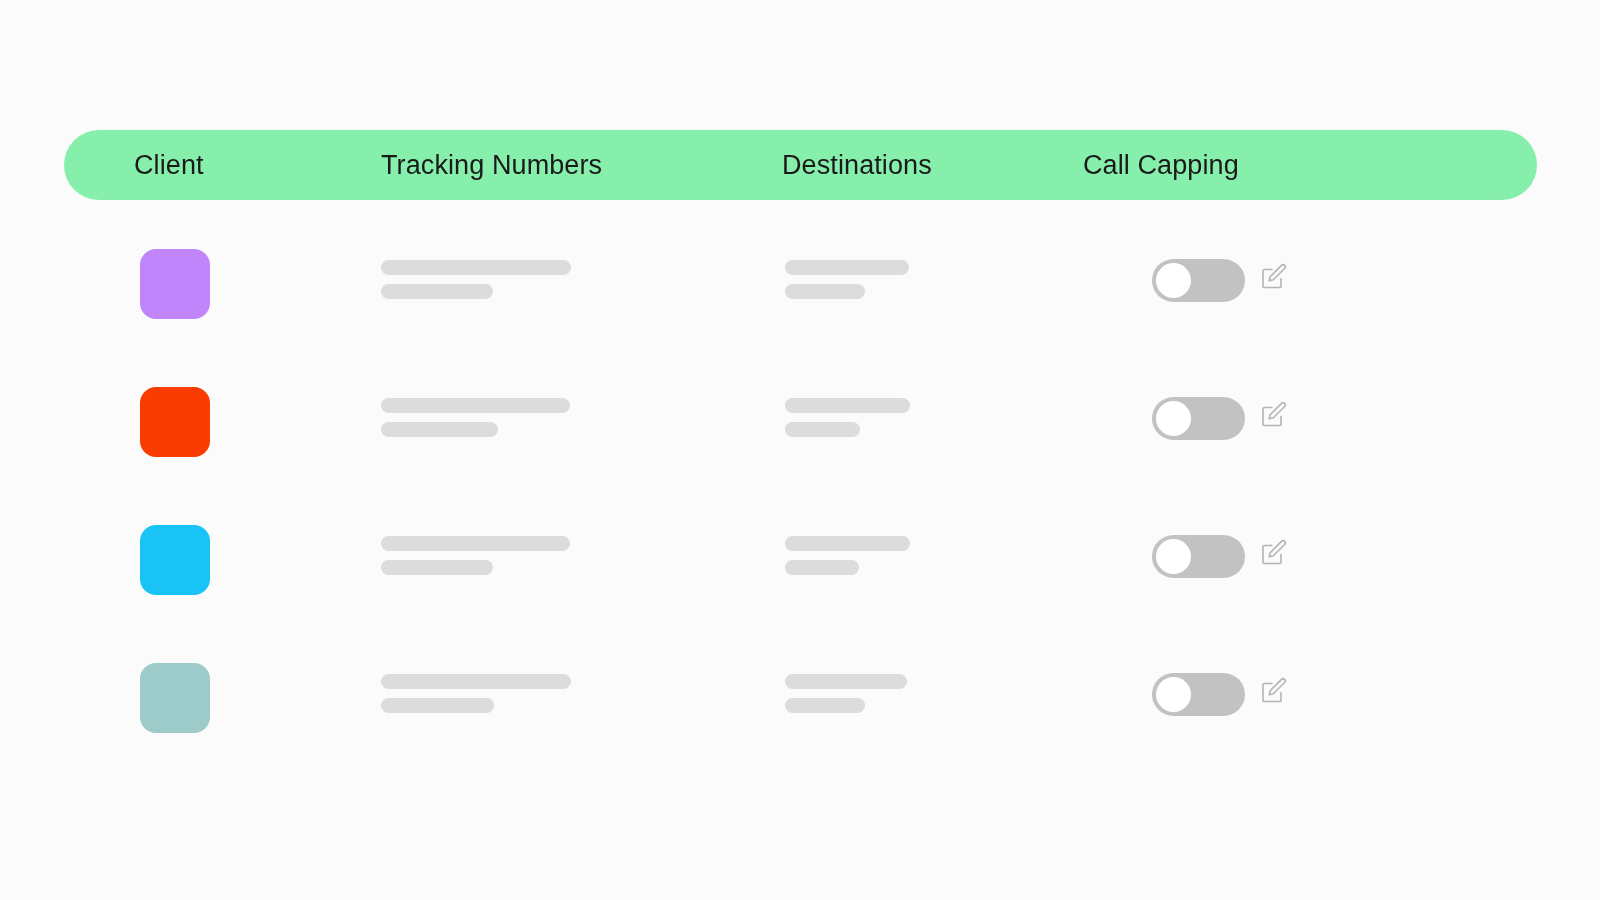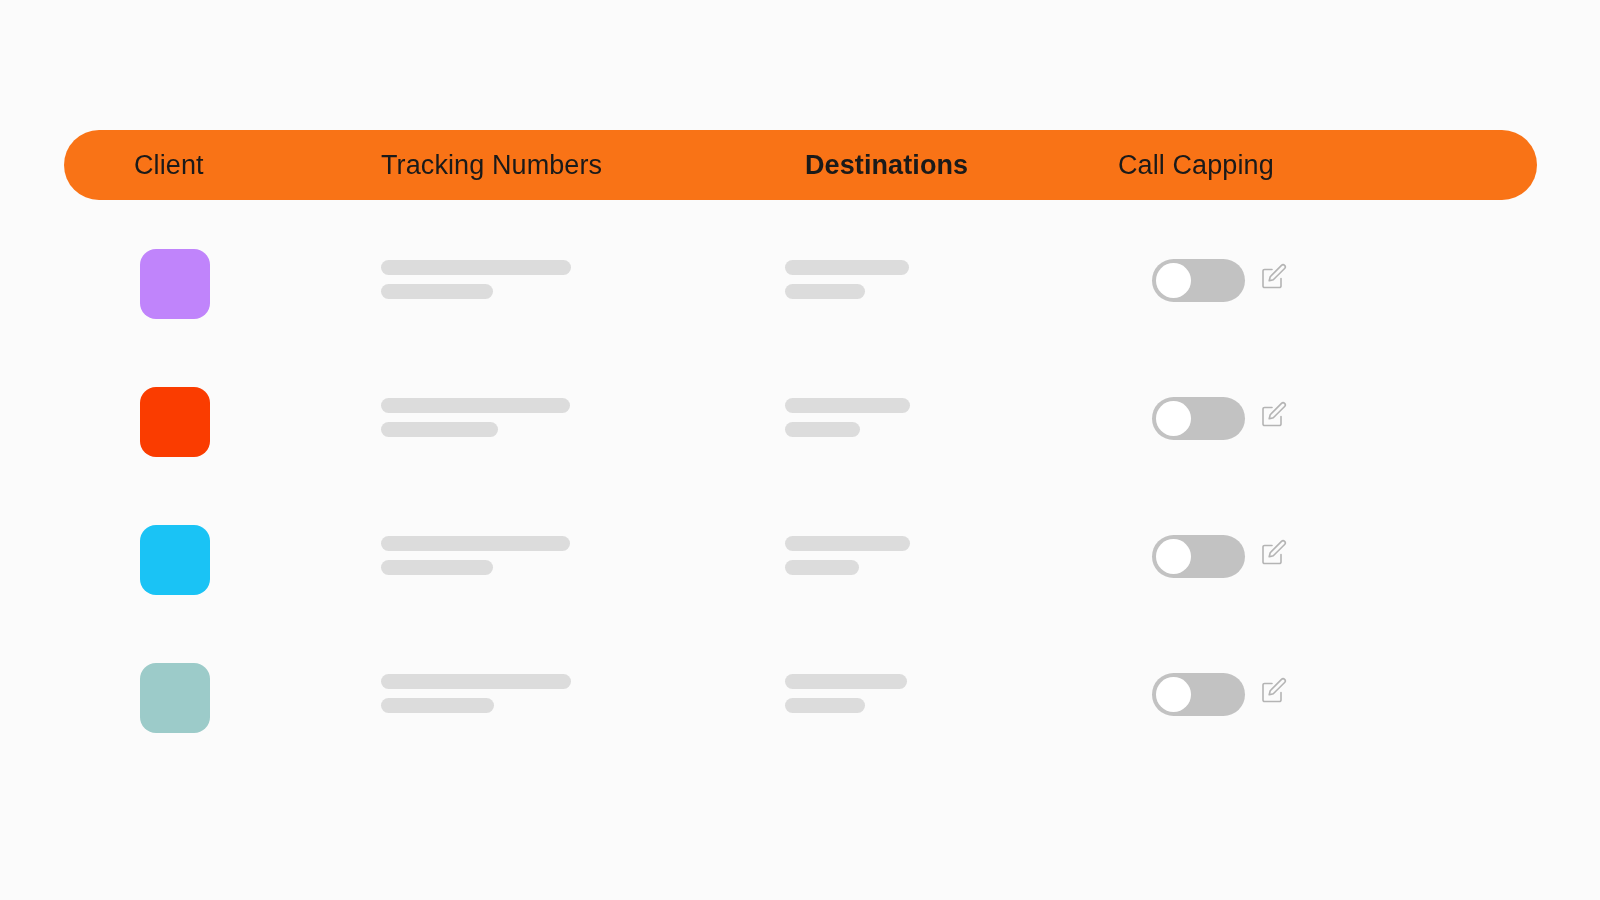--- a/index.html
+++ b/index.html
@@ -23,38 +23,38 @@
     height: 900px;
   }
 
   
   .table-header {
     position: absolute;
     left: 64px;
     top: 130px;
     width: 1473px;
     height: 70px;
-    background: #f97316;
+    background: #86efac;
     border-radius: 35px;
     display: flex;
     align-items: center;
   }
 
   .col-head {
     font-size: 27px;
     font-weight: 400;
     color: #1a1a1a;
     letter-spacing: 0.1px;
     white-space: nowrap;
   }
 
   .col-client      { position: absolute; left: 70px;  }
   .col-tracking    { position: absolute; left: 302px; margin-left: 15px; }
-  .col-destinations{ position: absolute; left: 741px; font-weight: bold; }
-  .col-capping     { position: absolute; left: 1054px;}
+  .col-destinations{ position: absolute; left: 718px; }
+  .col-capping     { position: absolute; left: 1019px;}
 
   
   .rows {
     position: absolute;
     left: 0;
     top: 235px;
     width: 1600px;
   }
 
   .row {

